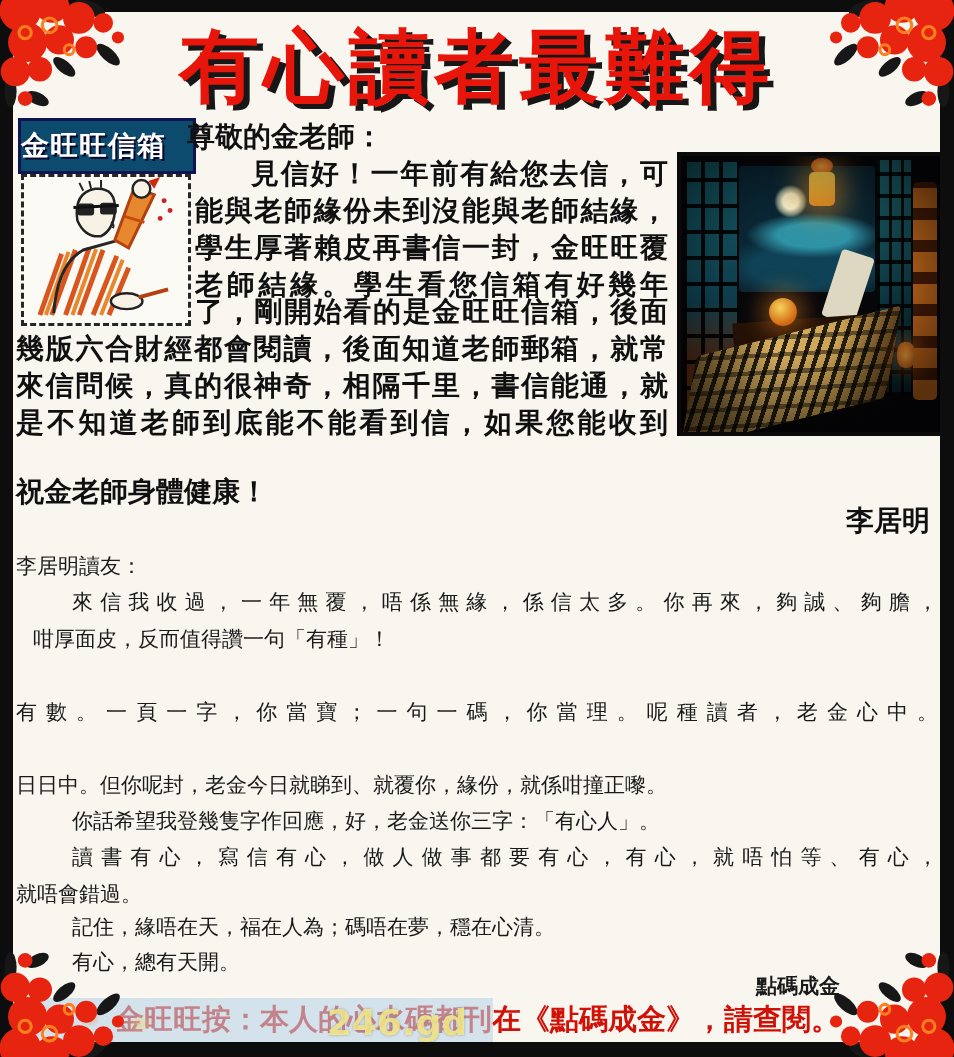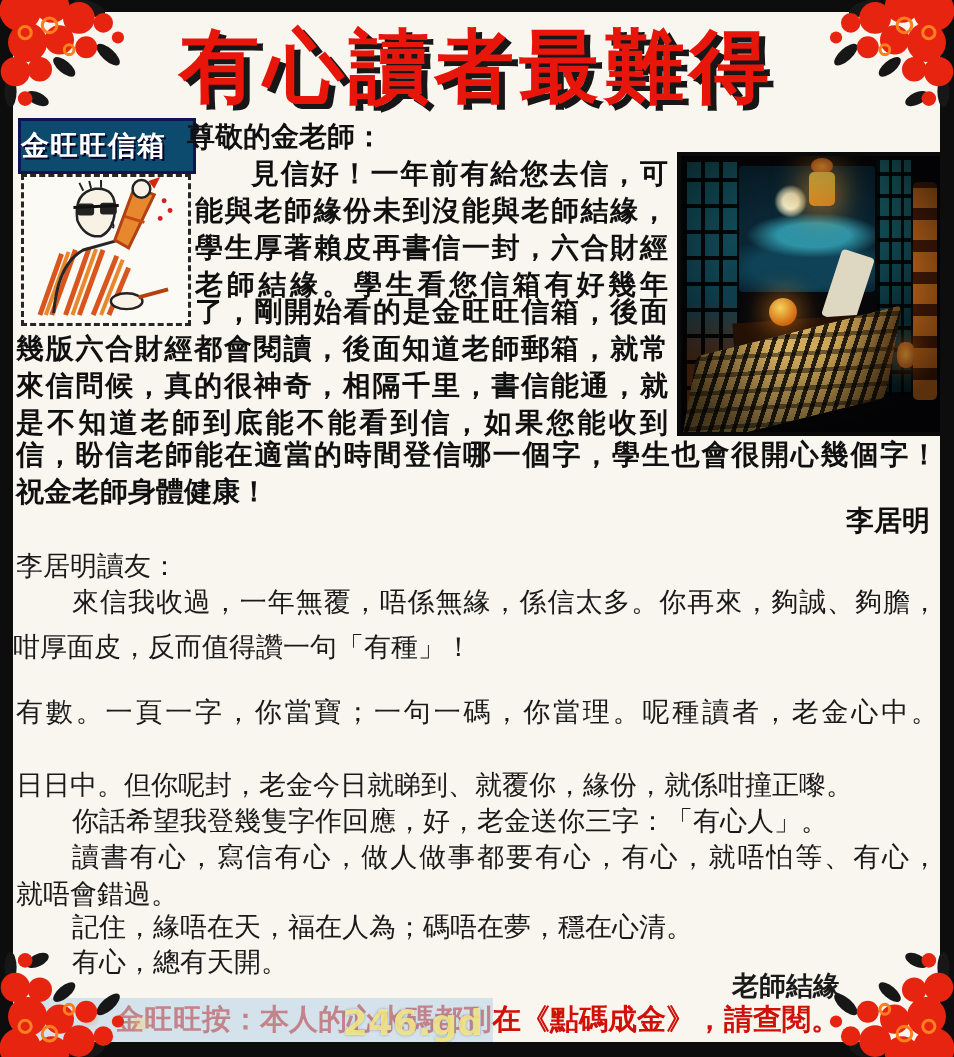--- a/index.html
+++ b/index.html
@@ -49,28 +49,28 @@
                repeating-linear-gradient(10deg,rgba(10,8,4,.5) 0 4px,transparent 4px 16px),
                linear-gradient(90deg,#8a6a34,#d8b061 40%,#caa253 70%,#6b4a22);
     transform:rotate(-14deg) skewX(-24deg);}
   .ph-lampBr{left:216px;top:186px;width:18px;height:26px;border-radius:40%;
     background:radial-gradient(#f2a83c,#b44a10);box-shadow:0 0 16px 6px rgba(220,110,20,.4);}
   .ph-vig{left:0;top:0;right:0;bottom:0;
     background:radial-gradient(200px 180px at 45% 45%,transparent 40%,rgba(0,0,0,.55) 85%);}
 
   .ln{position:absolute;color:#101010;}
   .lt{font-weight:700;font-size:28px;line-height:37px;white-space:nowrap;}
-  .rp{font-weight:400;font-size:27px;line-height:36px;white-space:nowrap;color:#1a1a1a;}
+  .rp{font-weight:400;font-size:21px;line-height:36px;white-space:nowrap;color:#1a1a1a;}
   .j{white-space:normal;text-align:justify;text-align-last:justify;overflow:hidden;height:37px;}
   .ind{box-sizing:border-box;padding-left:56px;}
   .sig{font-weight:700;white-space:nowrap;}
 
   .footer-note{position:absolute;left:102px;top:988px;font-weight:700;font-size:29px;color:#d01108;white-space:nowrap;}
   .wm{position:absolute;left:0;top:986px;width:480px;height:48px;background:rgba(186,214,233,.58);
-      display:flex;align-items:center;justify-content:flex-end;padding-right:10px;box-sizing:border-box;
+      display:flex;align-items:center;justify-content:flex-end;padding-right:26px;box-sizing:border-box;
       font-family:"DejaVu Sans","Liberation Sans",sans-serif;font-weight:700;font-size:36px;
       color:rgba(252,238,130,.82);text-shadow:0 0 3px rgba(110,110,150,.6);}
   .wm::before{content:"";position:absolute;left:6px;top:4px;width:220px;height:40px;
       background:radial-gradient(16px 14px at 12% 50%,rgba(250,200,70,.55),transparent 70%),
                  radial-gradient(16px 14px at 32% 40%,rgba(240,120,60,.45),transparent 70%),
                  radial-gradient(16px 14px at 55% 55%,rgba(250,200,70,.4),transparent 70%);}
 
   .orn{position:absolute;width:156px;height:116px;}
   .orn-tl{left:-4px;top:-4px;}
   .orn-tr{right:-4px;top:-4px;transform:scaleX(-1);}
@@ -134,41 +134,40 @@
       <div class="ph-desk"></div>
       <div class="ph-deskLamp"></div>
       <div class="ph-kb"></div>
       <div class="ph-lampBr"></div>
       <div class="ph-vig"></div>
     </div>
 
     <div class="ln lt" style="left:174px;top:106px;">尊敬的金老師：</div>
     <div class="ln lt j ind" style="left:182px;top:143px;width:473px;">見信好！一年前有給您去信，可</div>
     <div class="ln lt j" style="left:182px;top:180px;width:473px;">能與老師緣份未到沒能與老師結緣，</div>
-    <div class="ln lt j" style="left:182px;top:217px;width:473px;">學生厚著賴皮再書信一封，六合財經</div>
+    <div class="ln lt j" style="left:182px;top:217px;width:473px;">學生厚著賴皮再書信一封，金旺旺覆</div>
     <div class="ln lt j" style="left:182px;top:254px;width:473px;">老師結緣。學生看您信箱有好幾年</div>
     <div class="ln lt j" style="left:182px;top:281px;width:473px;">了，剛開始看的是金旺旺信箱，後面</div>
     <div class="ln lt j" style="left:3px;top:355px;width:652px;">來信問候，真的很神奇，相隔千里，書信能通，就</div>
     <div class="ln lt j" style="left:3px;top:318px;width:652px;">幾版六合財經都會閱讀，後面知道老師郵箱，就常</div>
     <div class="ln lt j" style="left:3px;top:392px;width:652px;">是不知道老師到底能不能看到信，如果您能收到</div>
-    <div class="ln lt j" style="left:3px;top:424px;width:922px;">信，盼信老師能在適當的時間登信哪一個字，學生也會很開心幾個字！</div>
     <div class="ln lt" style="left:3px;top:461px;">祝金老師身體健康！</div>
     <div class="ln lt sig" style="right:10px;top:490px;">李居明</div>
 
     <div class="ln rp" style="left:3px;top:536px;">李居明讀友：</div>
     <div class="ln rp j ind" style="left:3px;top:572px;width:922px;height:36px;">來信我收過，一年無覆，唔係無緣，係信太多。你再來，夠誠、夠膽，</div>
-    <div class="ln rp" style="left:0;top:609px;margin-top:8px;">咁厚面皮，反而值得讚一句「有種」！</div>
+    <div class="ln rp" style="left:20px;top:609px;">咁厚面皮，反而值得讚一句「有種」！</div>
     <div class="ln rp j" style="left:3px;top:682px;width:922px;height:36px;">有數。一頁一字，你當寶；一句一碼，你當理。呢種讀者，老金心中。</div>
     <div class="ln rp" style="left:3px;top:755px;">日日中。但你呢封，老金今日就睇到、就覆你，緣份，就係咁撞正嚟。</div>
     <div class="ln rp ind" style="left:3px;top:791px;">你話希望我登幾隻字作回應，好，老金送你三字：「有心人」。</div>
     <div class="ln rp j ind" style="left:3px;top:827px;width:922px;height:36px;">讀書有心，寫信有心，做人做事都要有心，有心，就唔怕等、有心，</div>
     <div class="ln rp" style="left:3px;top:864px;">就唔會錯過。</div>
     <div class="ln rp ind" style="left:3px;top:897px;">記住，緣唔在天，福在人為；碼唔在夢，穩在心清。</div>
     <div class="ln rp ind" style="left:3px;top:932px;">有心，總有天開。</div>
-    <div class="ln rp sig" style="right:100px;top:956px;font-weight:700;">老師結緣</div>
+    <div class="ln rp sig" style="right:100px;top:956px;font-weight:700;">點碼成金</div>
 
     <div class="footer-note">金旺旺按：本人的心水碼都刊在《點碼成金》，請查閱。</div>
     <div class="wm">
       <span>246.gd</span>
     </div>
   </div>
 
   <svg class="orn orn-tl" viewBox="0 0 120 95">
     <g fill="#171717">
       <ellipse cx="72" cy="10" rx="14" ry="6" transform="rotate(18 72 10)"></ellipse>

